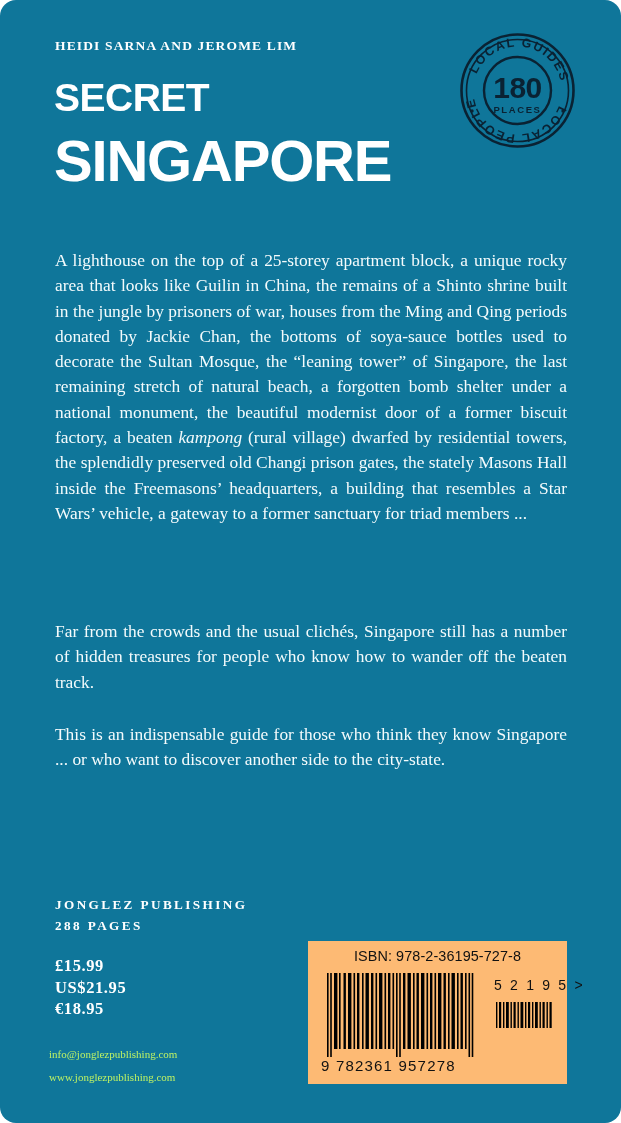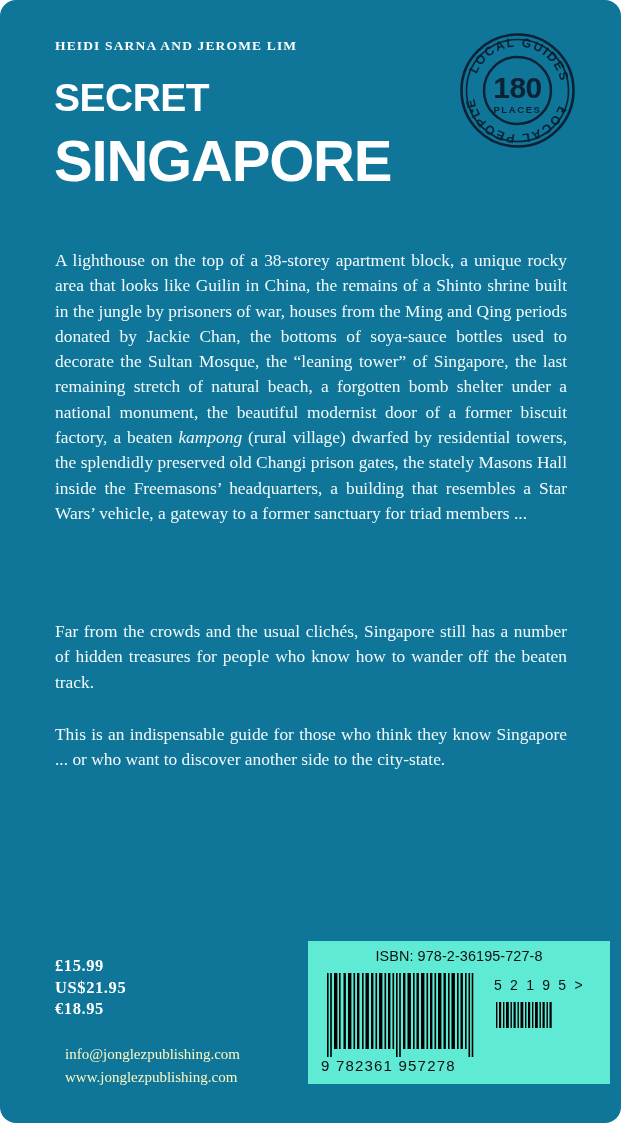--- a/index.html
+++ b/index.html
@@ -113,37 +113,37 @@
     font-family: "Liberation Serif", serif;
     font-weight: bold;
     font-size: 16.5px;
     letter-spacing: 0.6px;
     line-height: 21.5px;
     color: #ffffff;
     white-space: nowrap;
   }
   #contact {
     position: absolute;
-    left: 65px;
+    left: 49px;
     top: 1043px;
     font-family: "Liberation Serif", serif;
-    font-size: 15px;
+    font-size: 11px;
     line-height: 23px;
-    color: #fef9c3;
+    color: #bef264;
     white-space: nowrap;
   }
 
   
   #barcode-box {
     position: absolute;
     left: 308px;
     top: 941px;
-    width: 302px;
+    width: 259px;
     height: 143px;
-    background: #5eead4;
+    background: #fdba74;
     box-sizing: border-box;
   }
   #isbn-line {
     position: absolute;
     left: 0;
     top: 7px;
     width: 100%;
     text-align: center;
     font-family: "Liberation Sans", sans-serif;
     font-size: 14.4px;
@@ -213,41 +213,45 @@
         <textPath href="#arcOuterBot" startOffset="11%">LOCAL PEOPLE</textPath>
       </text>
       <text x="61.5" y="69" text-anchor="middle" font-family="'Liberation Sans', sans-serif" font-size="30" font-weight="bold" fill="#0a2233" letter-spacing="-0.5">180</text>
       <text x="61.5" y="84" text-anchor="middle" font-family="'Liberation Sans', sans-serif" font-size="9.5" font-weight="bold" fill="#0a2233" letter-spacing="1.6">PLACES</text>
       <circle cx="16" cy="82" r="1.7" fill="#0a2233"></circle>
       <circle cx="107" cy="82" r="1.7" fill="#0a2233"></circle>
     </svg>
   </div>
 
   <div class="body-block" id="para-1">
-    <span>A lighthouse on the top of a 38-storey apartment block,</span>
+    <span>A lighthouse on the top of a 25-storey apartment block,</span>
     <span>a unique rocky area that looks like Guilin in China, the</span>
     <span>remains of a Shinto shrine built in the jungle by prisoners</span>
     <span>of war, houses from the Ming and Qing periods donated</span>
     <span>by Jackie Chan, the bottoms of soya-sauce bottles used</span>
     <span>to decorate the Sultan Mosque, the “leaning tower” of</span>
     <span>Singapore, the last remaining stretch of natural beach, a</span>
     <span>forgotten bomb shelter under a national monument, the</span>
     <span>beautiful modernist door of a former biscuit factory, a</span>
     <span>beaten </span><em class="kampong">kampong</em><span> (rural village) dwarfed by residential</span>
     <span>towers, the splendidly preserved old Changi prison</span>
     <span>gates, the stately Masons Hall inside the Freemasons’</span>
     <span>headquarters, a building that resembles a Star Wars’ vehicle,</span>
     <span class="last-line">a gateway to a former sanctuary for triad members ...</span>
   </div>
 
   <div class="body-block" id="para-2">Far from the crowds and the usual clichés, Singapore still has a number of hidden treasures for people who know how to wander off the beaten track.</div>
 
   <div class="body-block" id="para-3">This is an indispensable guide for those who think they know Singapore ... or who want to discover another side to the city-state.</div>
 
 
+  <div id="publisher">
+    <div>JONGLEZ PUBLISHING</div>
+    <div>288 PAGES</div>
+  </div>
 
   <div id="prices">
     <div>£15.99</div>
     <div>US$21.95</div>
     <div>€18.95</div>
   </div>
 
   <div id="contact">
     <div>info@jonglezpublishing.com</div>
     <div>www.jonglezpublishing.com</div>

